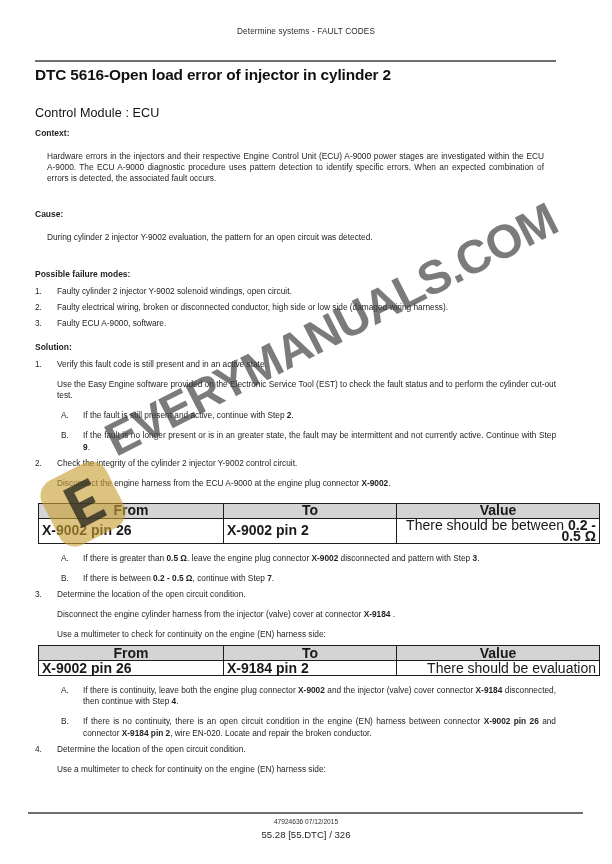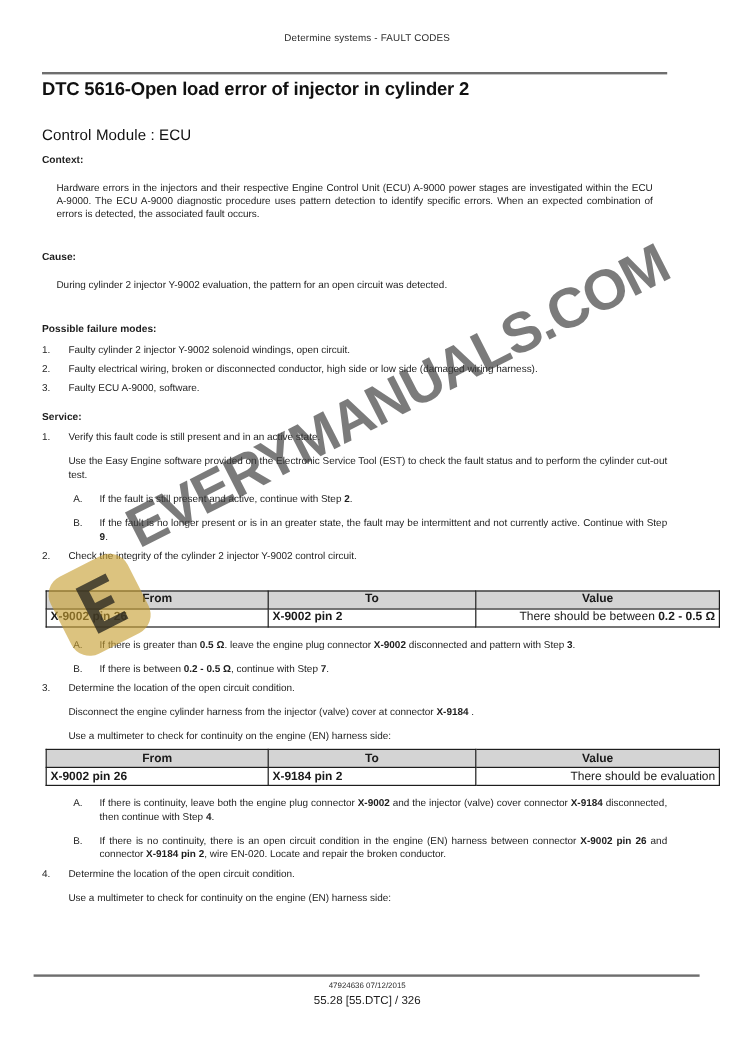--- a/index.html
+++ b/index.html
@@ -137,21 +137,21 @@
     padding-left: 22px;
     text-align: justify;
   }
 
   
   table.dt {
     border-collapse: collapse;
     width: 540px;
     margin-left: 3px;
     table-layout: fixed;
-    font-size: 10px;
+    font-size: 14px;
   }
   table.dt th,
   table.dt td {
     border: 1px solid #1d1d1d;
     padding: 1px 3px;
     height: 12px;
     line-height: 11px;
     font-weight: bold;
   }
   table.dt th {
@@ -263,21 +263,21 @@
       <span>Faulty electrical wiring, broken or disconnected conductor, high side or low side (damaged wiring harness).</span>
     </div>
     <div class="gap-s"></div>
     <div class="blk li">
       <span class="marker">3.</span>
       <span>Faulty ECU A-9000, software.</span>
     </div>
 
     <div class="gap-l"></div>
 
-    <div class="blk section-head">Service:</div>
+    <div class="blk section-head">Solution:</div>
     <div class="gap-s"></div>
 
     <div class="blk li">
       <span class="marker">1.</span>
       <span>Verify this fault code is still present and in an active state.</span>
     </div>
     <div class="gap-m"></div>
     <div class="blk indent">Use the Easy Engine software provided on the Electronic Service Tool (EST) to check the fault status and to perform the cylinder cut-out test.</div>
     <div class="gap-m"></div>
     <div class="blk li-sub">
@@ -290,20 +290,23 @@
       <span>If the fault is no longer present or is in an greater state, the fault may be intermittent and not currently active. Continue with Step </span><b>9</b><span>.</span>
     </div>
 
     <div class="gap-s"></div>
 
     <div class="blk li">
       <span class="marker">2.</span>
       <span>Check the integrity of the cylinder 2 injector Y-9002 control circuit.</span>
     </div>
     <div class="gap-m"></div>
+    <div class="blk indent">
+      <span>Disconnect the engine harness from the ECU A-9000 at the engine plug connector </span><b>X-9002</b><span>.</span>
+    </div>
     <div class="gap-m"></div>
     <div class="gap-s"></div>
 
     <table class="dt">
       <thead>
         <tr>
           <th class="c-from">From</th>
           <th class="c-to">To</th>
           <th class="c-val">Value</th>
         </tr>

